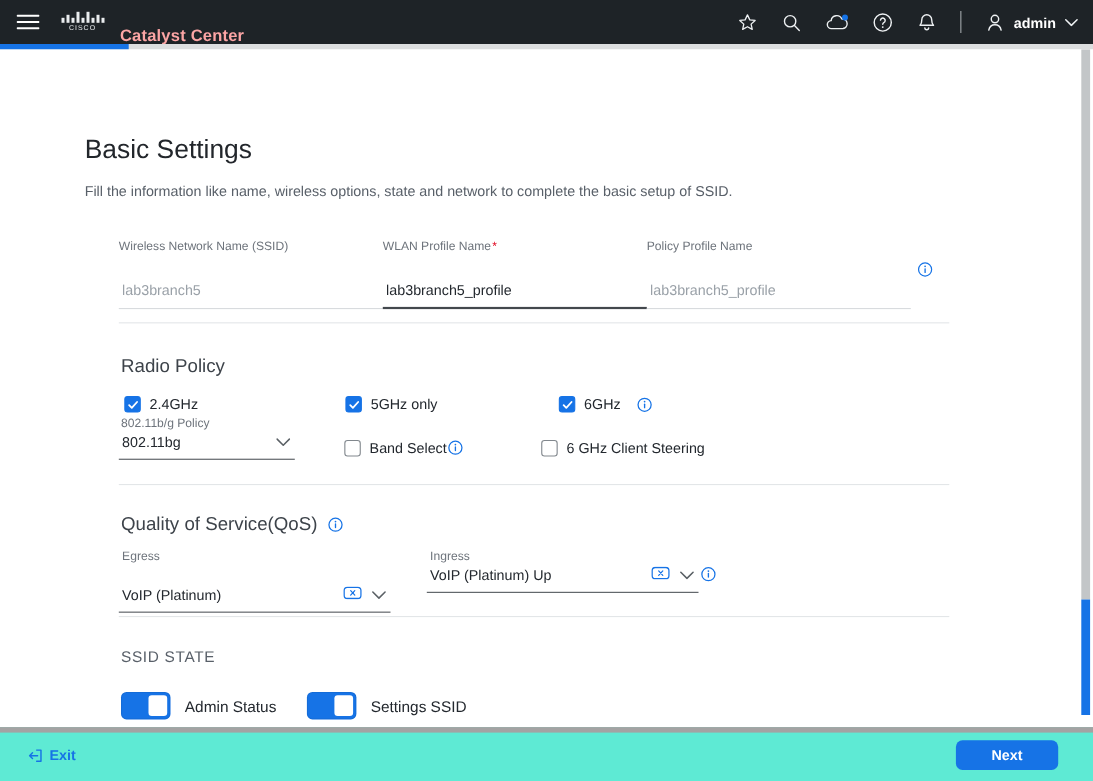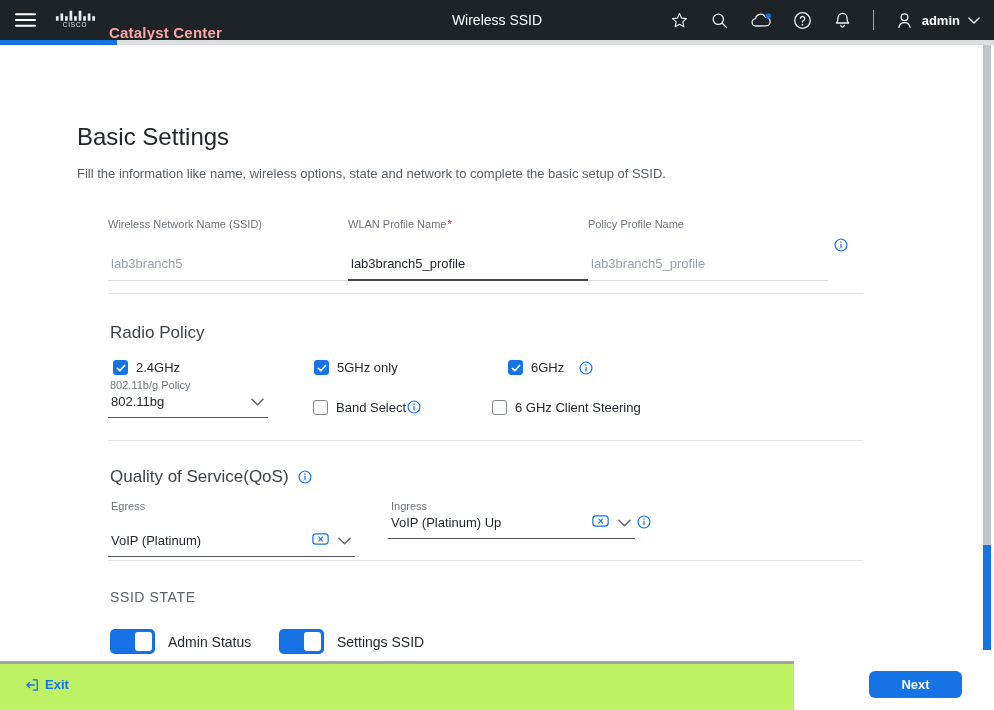--- a/index.html
+++ b/index.html
@@ -68,21 +68,21 @@
   .toggle.on .knob{left:auto;right:3px;}
   .toggle-label{position:absolute;font-size:14px;color:var(--ink);}
 
   .iconbtn{position:absolute;display:flex;align-items:center;cursor:pointer;}
 
   
   .scrollbar-track{position:absolute;top:45px;right:3px;width:8px;height:500px;background:#c3c6c8;}
   .scrollbar-thumb{position:absolute;top:545px;right:3px;width:8px;height:105px;background:var(--accent);}
 
   
-  .footer{position:absolute;left:0;top:661px;width:794px;height:49px;background:#bef264;border-top:3px solid #a3a3a3;}
+  .footer{position:absolute;left:0;top:661px;width:994px;height:49px;background:#5eead4;border-top:5px solid #a3a3a3;}
   .exit-link{position:absolute;left:25px;top:13px;display:flex;align-items:center;gap:6px;color:var(--accent);font-size:13px;font-weight:700;cursor:pointer;}
   .next-btn{position:absolute;left:869px;top:7px;width:93px;height:27px;background:var(--accent);color:#fff;border:none;border-radius:6px;font-size:13px;font-weight:700;font-family:inherit;cursor:pointer;}
 </style>
 </head>
 <body>
 
 <div class="page">
 
   <header class="topbar">
     <div class="left">
@@ -105,21 +105,20 @@
               <rect x="37" y="6" width="3" height="8"></rect>
               <rect x="42" y="9" width="3" height="5"></rect>
             </g>
             <text x="23" y="21" text-anchor="middle" font-size="7" letter-spacing="1" fill="#e9ecee" font-family="Liberation Sans, sans-serif">CISCO</text>
           </svg>
         </span>
         <span class="product">Catalyst Center</span>
       </span>
     </div>
 
-    <div class="page-title">Wireless SSID</div>
 
     <div class="right">
       <span class="hicon">
         <svg viewBox="0 0 24 24" width="19" height="19">
             <path d="M12 3.2 L14.7 8.9 L20.8 9.6 L16.2 13.8 L17.5 19.9 L12 16.8 L6.5 19.9 L7.8 13.8 L3.2 9.6 L9.3 8.9 Z" fill="none" stroke="#eef1f3" stroke-width="1.5" stroke-linejoin="round"></path>
           </svg>
       </span>
       <span class="hicon">
         <svg viewBox="0 0 24 24" width="19" height="19">
             <circle cx="10.5" cy="10.5" r="6.5" fill="none" stroke="#eef1f3" stroke-width="1.6"></circle>

